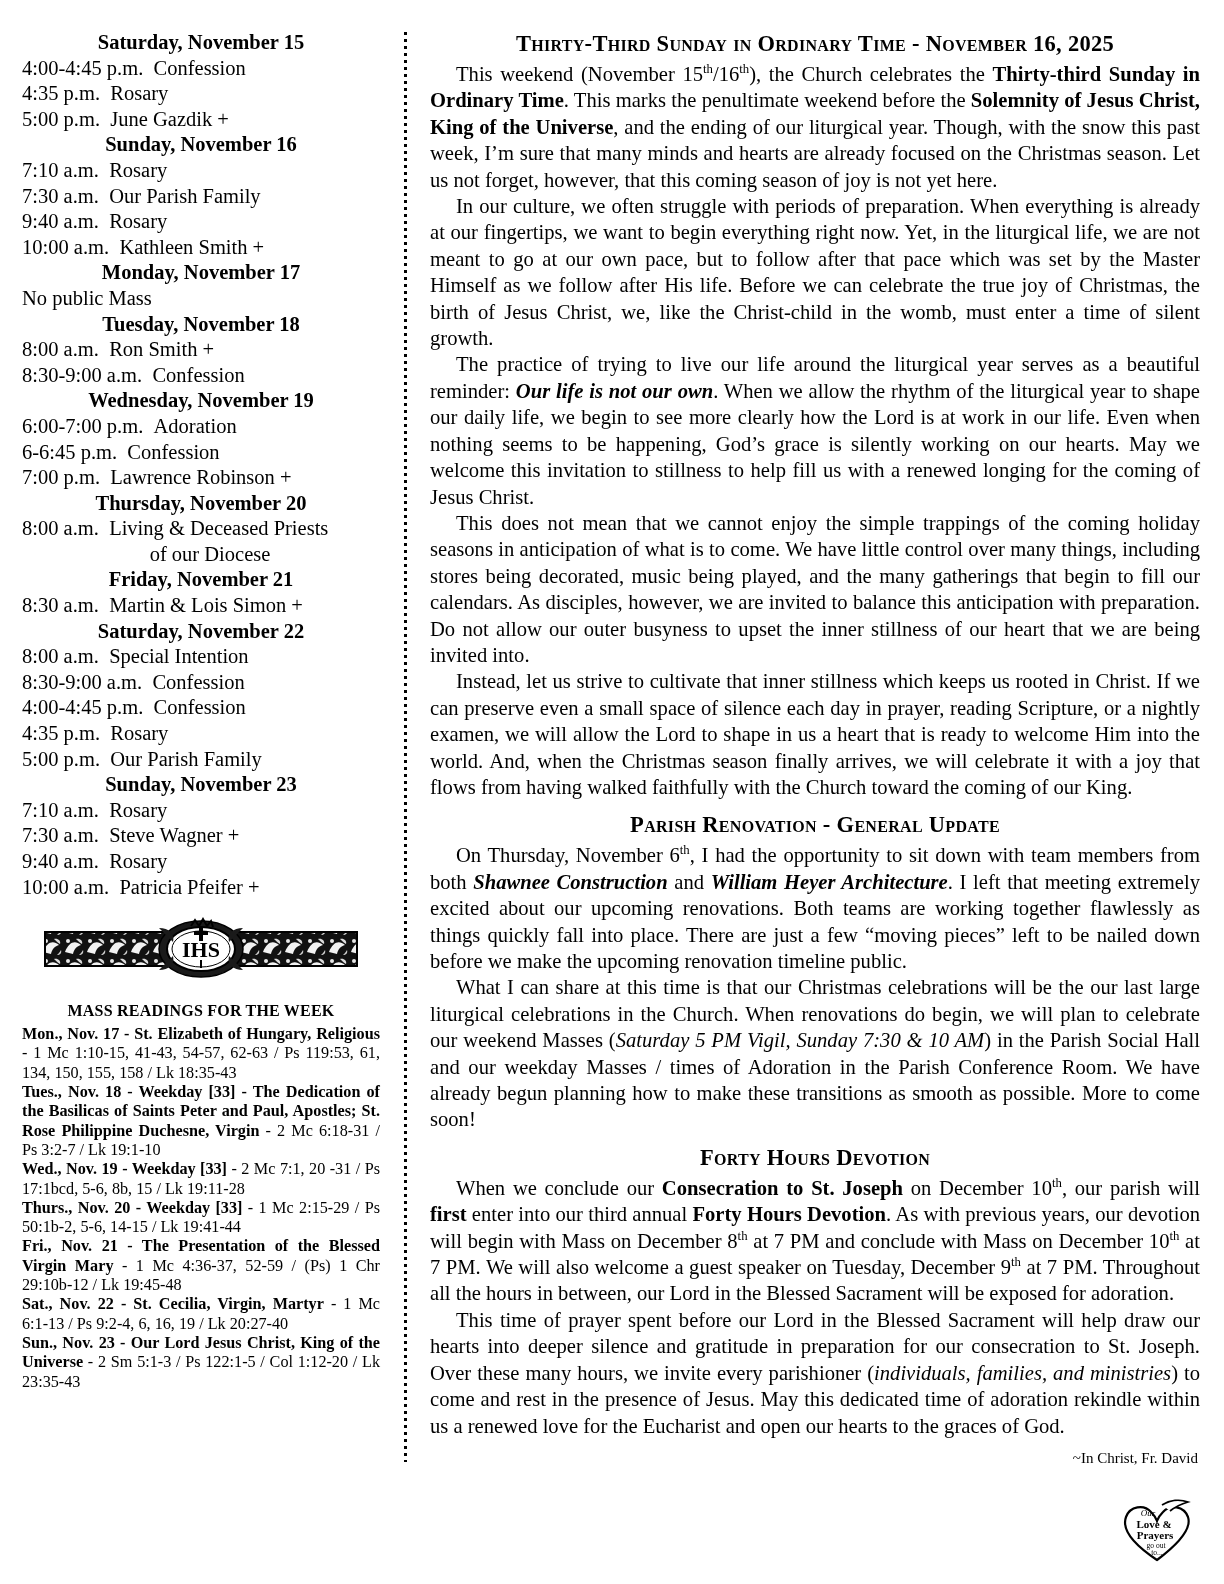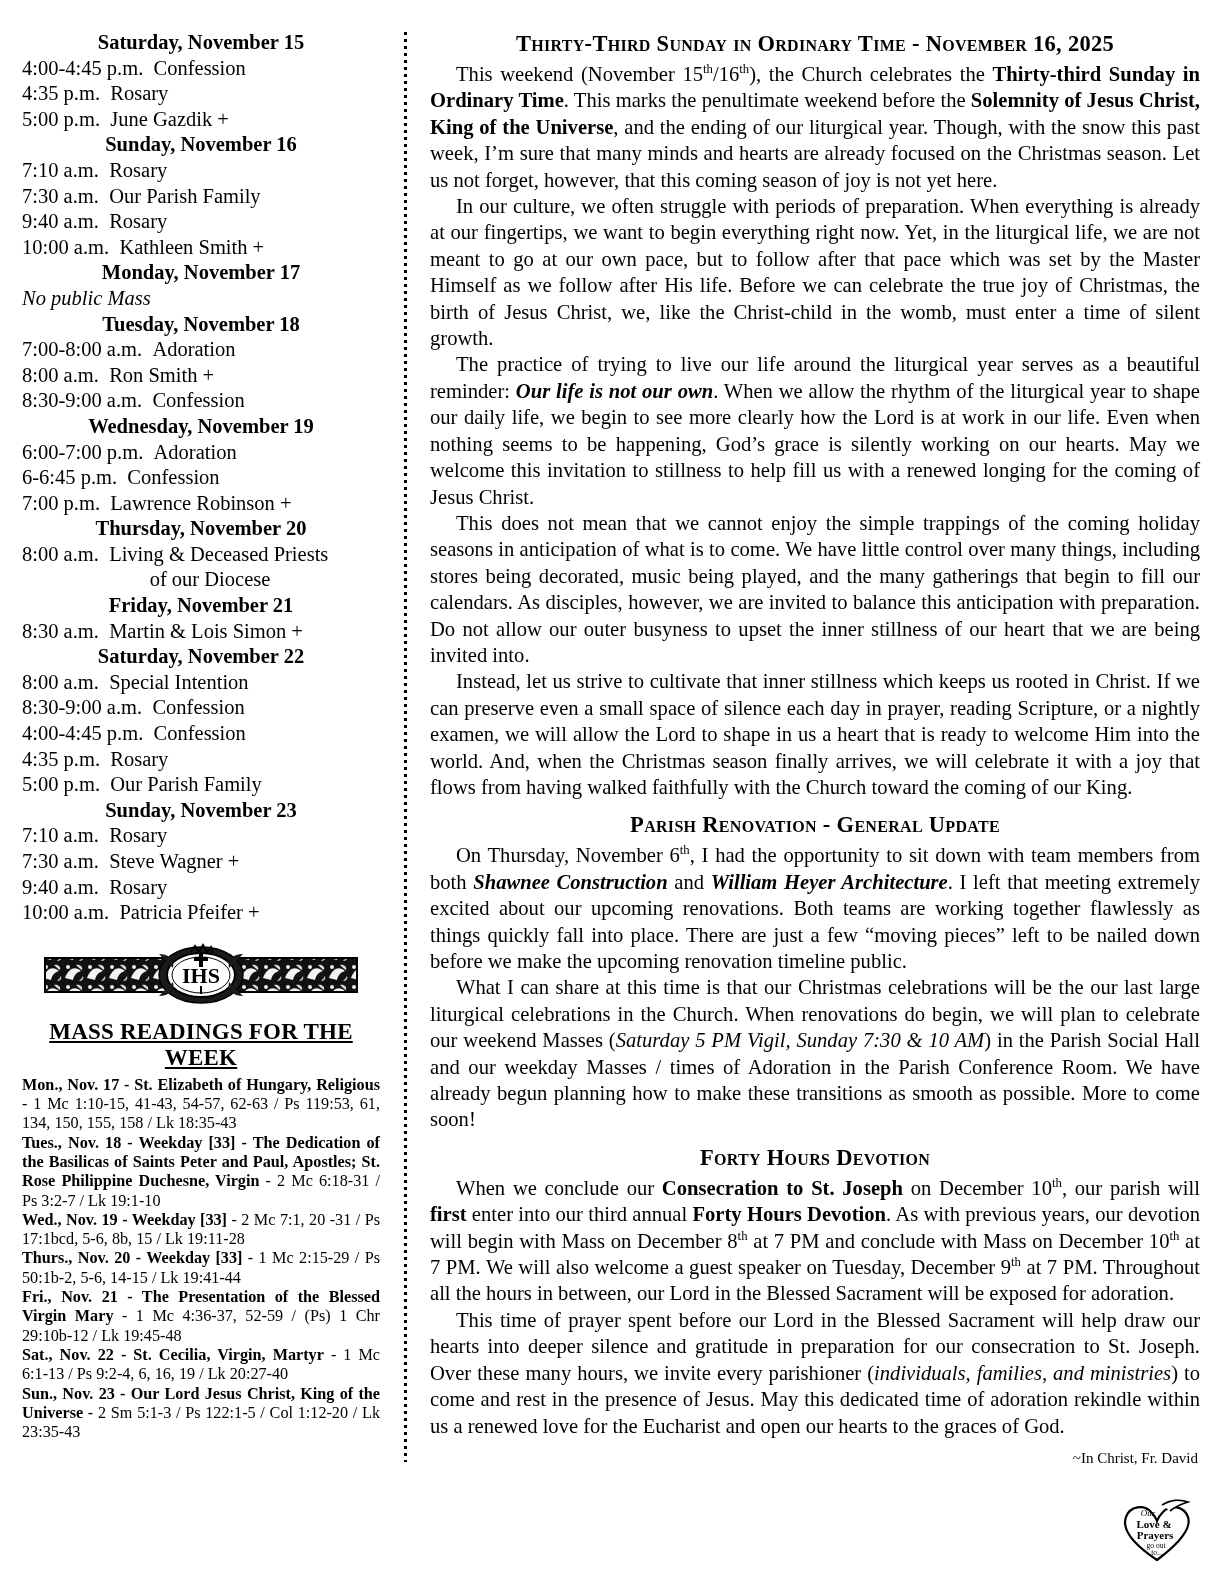--- a/index.html
+++ b/index.html
@@ -72,45 +72,43 @@
     margin: 0;
     white-space: nowrap;
   }
   .sched .entry {
     margin: 0;
     white-space: nowrap;
   }
   .sched .entry .it {
   }
   .sched .entry.ital-only {
-    font-style: italic;
   }
   .sched .entry.cont {
     text-align: center;
     padding-left: 18px;
   }
 
   
   .ornament-wrap {
     margin: 16px 0 6px 0;
     text-align: center;
   }
   .ornament {
     display: block;
     margin: 0 auto;
   }
 
   
   .readings-title {
     text-align: center;
     font-weight: bold;
-    font-size: 23px;
+    font-size: 16px;
     letter-spacing: 0.2px;
-    margin: 13px 0 5px 0;
-    text-decoration: underline;
+    margin: 22px 0 5px 0;
   }
   .reading {
     font-size: 16.2px;
     line-height: 19.3px;
     text-align: justify;
     margin: 0 0 0 0;
   }
   .reading b {
     font-weight: bold;
   }
@@ -204,21 +202,20 @@
           <div class="entry"><span>4:35 p.m.</span>&nbsp;&nbsp;<span class="it">Rosary</span></div>
           <div class="entry"><span>5:00 p.m.</span>&nbsp;&nbsp;<span>June Gazdik +</span></div>
           <div class="day">Sunday, November 16</div>
           <div class="entry"><span>7:10 a.m.</span>&nbsp;&nbsp;<span class="it">Rosary</span></div>
           <div class="entry"><span>7:30 a.m.</span>&nbsp;&nbsp;<span>Our Parish Family</span></div>
           <div class="entry"><span>9:40 a.m.</span>&nbsp;&nbsp;<span class="it">Rosary</span></div>
           <div class="entry"><span>10:00 a.m.</span>&nbsp;&nbsp;<span>Kathleen Smith +</span></div>
           <div class="day">Monday, November 17</div>
           <div class="entry ital-only"><span>No public Mass</span></div>
           <div class="day">Tuesday, November 18</div>
-          <div class="entry"><span>7:00-8:00 a.m.</span>&nbsp;&nbsp;<span class="it">Adoration</span></div>
           <div class="entry"><span>8:00 a.m.</span>&nbsp;&nbsp;<span>Ron Smith +</span></div>
           <div class="entry"><span>8:30-9:00 a.m.</span>&nbsp;&nbsp;<span class="it">Confession</span></div>
           <div class="day">Wednesday, November 19</div>
           <div class="entry"><span>6:00-7:00 p.m.</span>&nbsp;&nbsp;<span class="it">Adoration</span></div>
           <div class="entry"><span>6-6:45 p.m.</span>&nbsp;&nbsp;<span class="it">Confession</span></div>
           <div class="entry"><span>7:00 p.m.</span>&nbsp;&nbsp;<span>Lawrence Robinson +</span></div>
           <div class="day">Thursday, November 20</div>
           <div class="entry"><span>8:00 a.m.</span>&nbsp;&nbsp;<span>Living &amp; Deceased Priests</span></div>
           <div class="entry cont"><span>of our Diocese</span></div>
           <div class="day">Friday, November 21</div>

